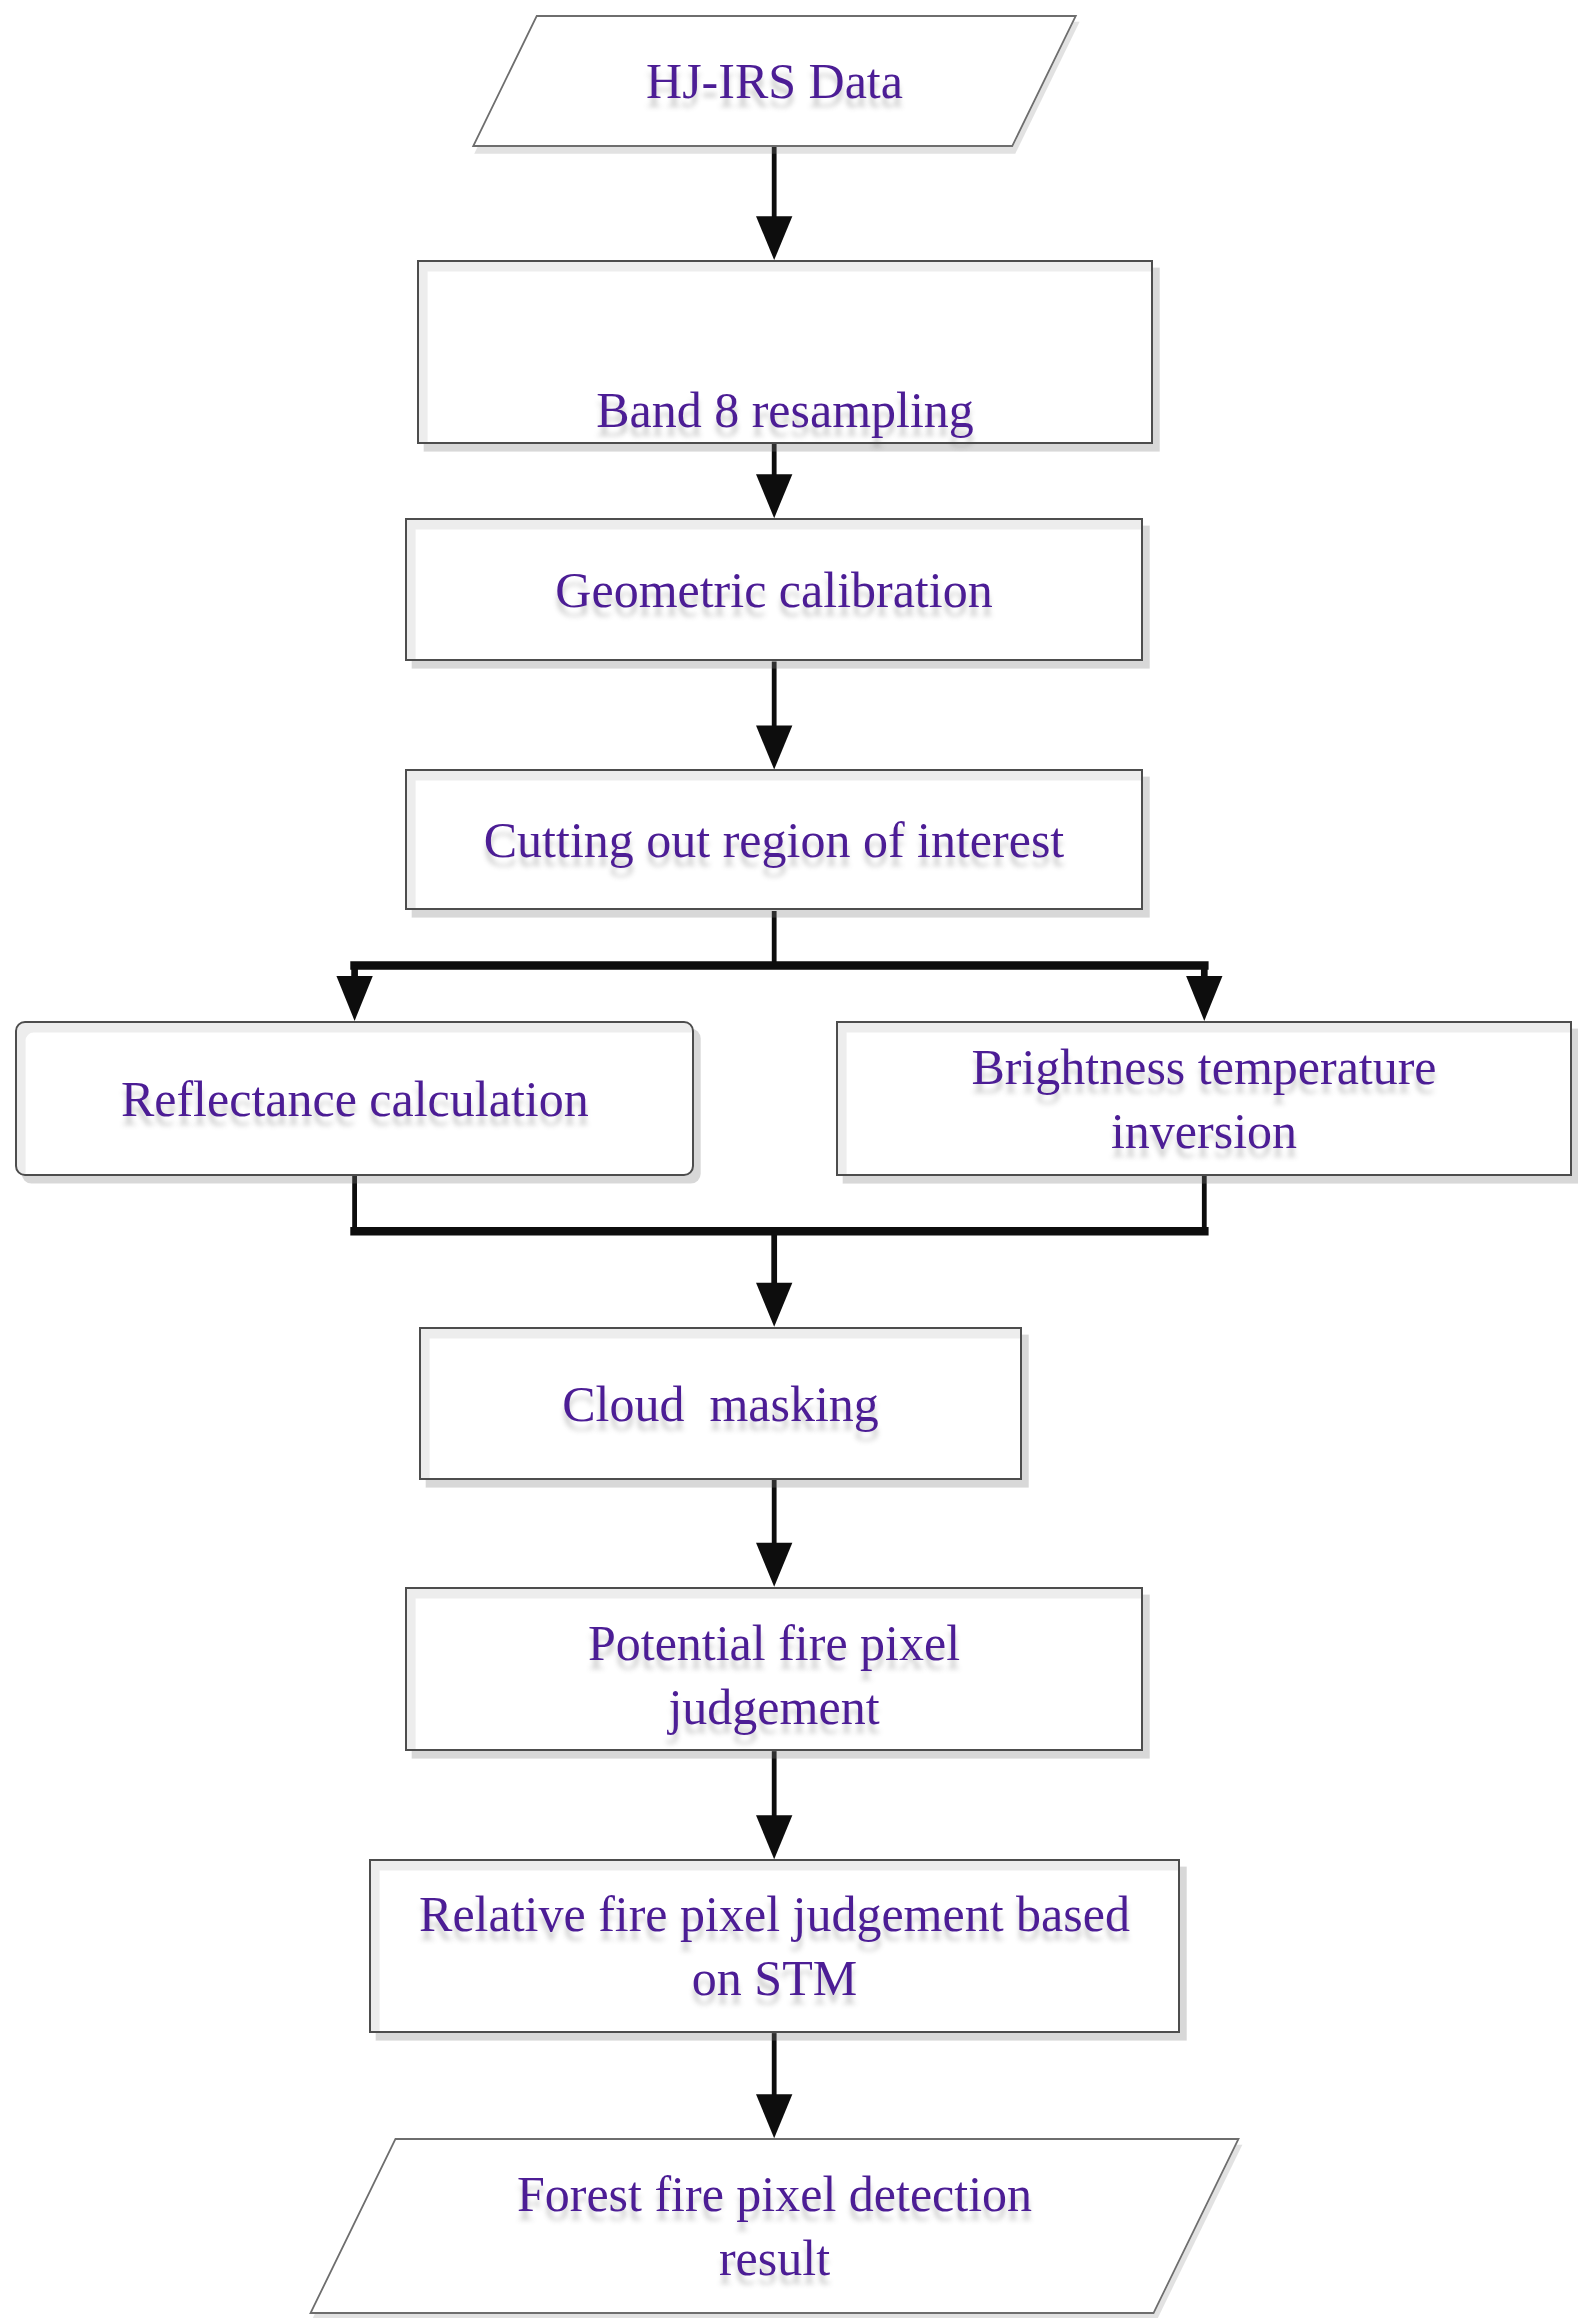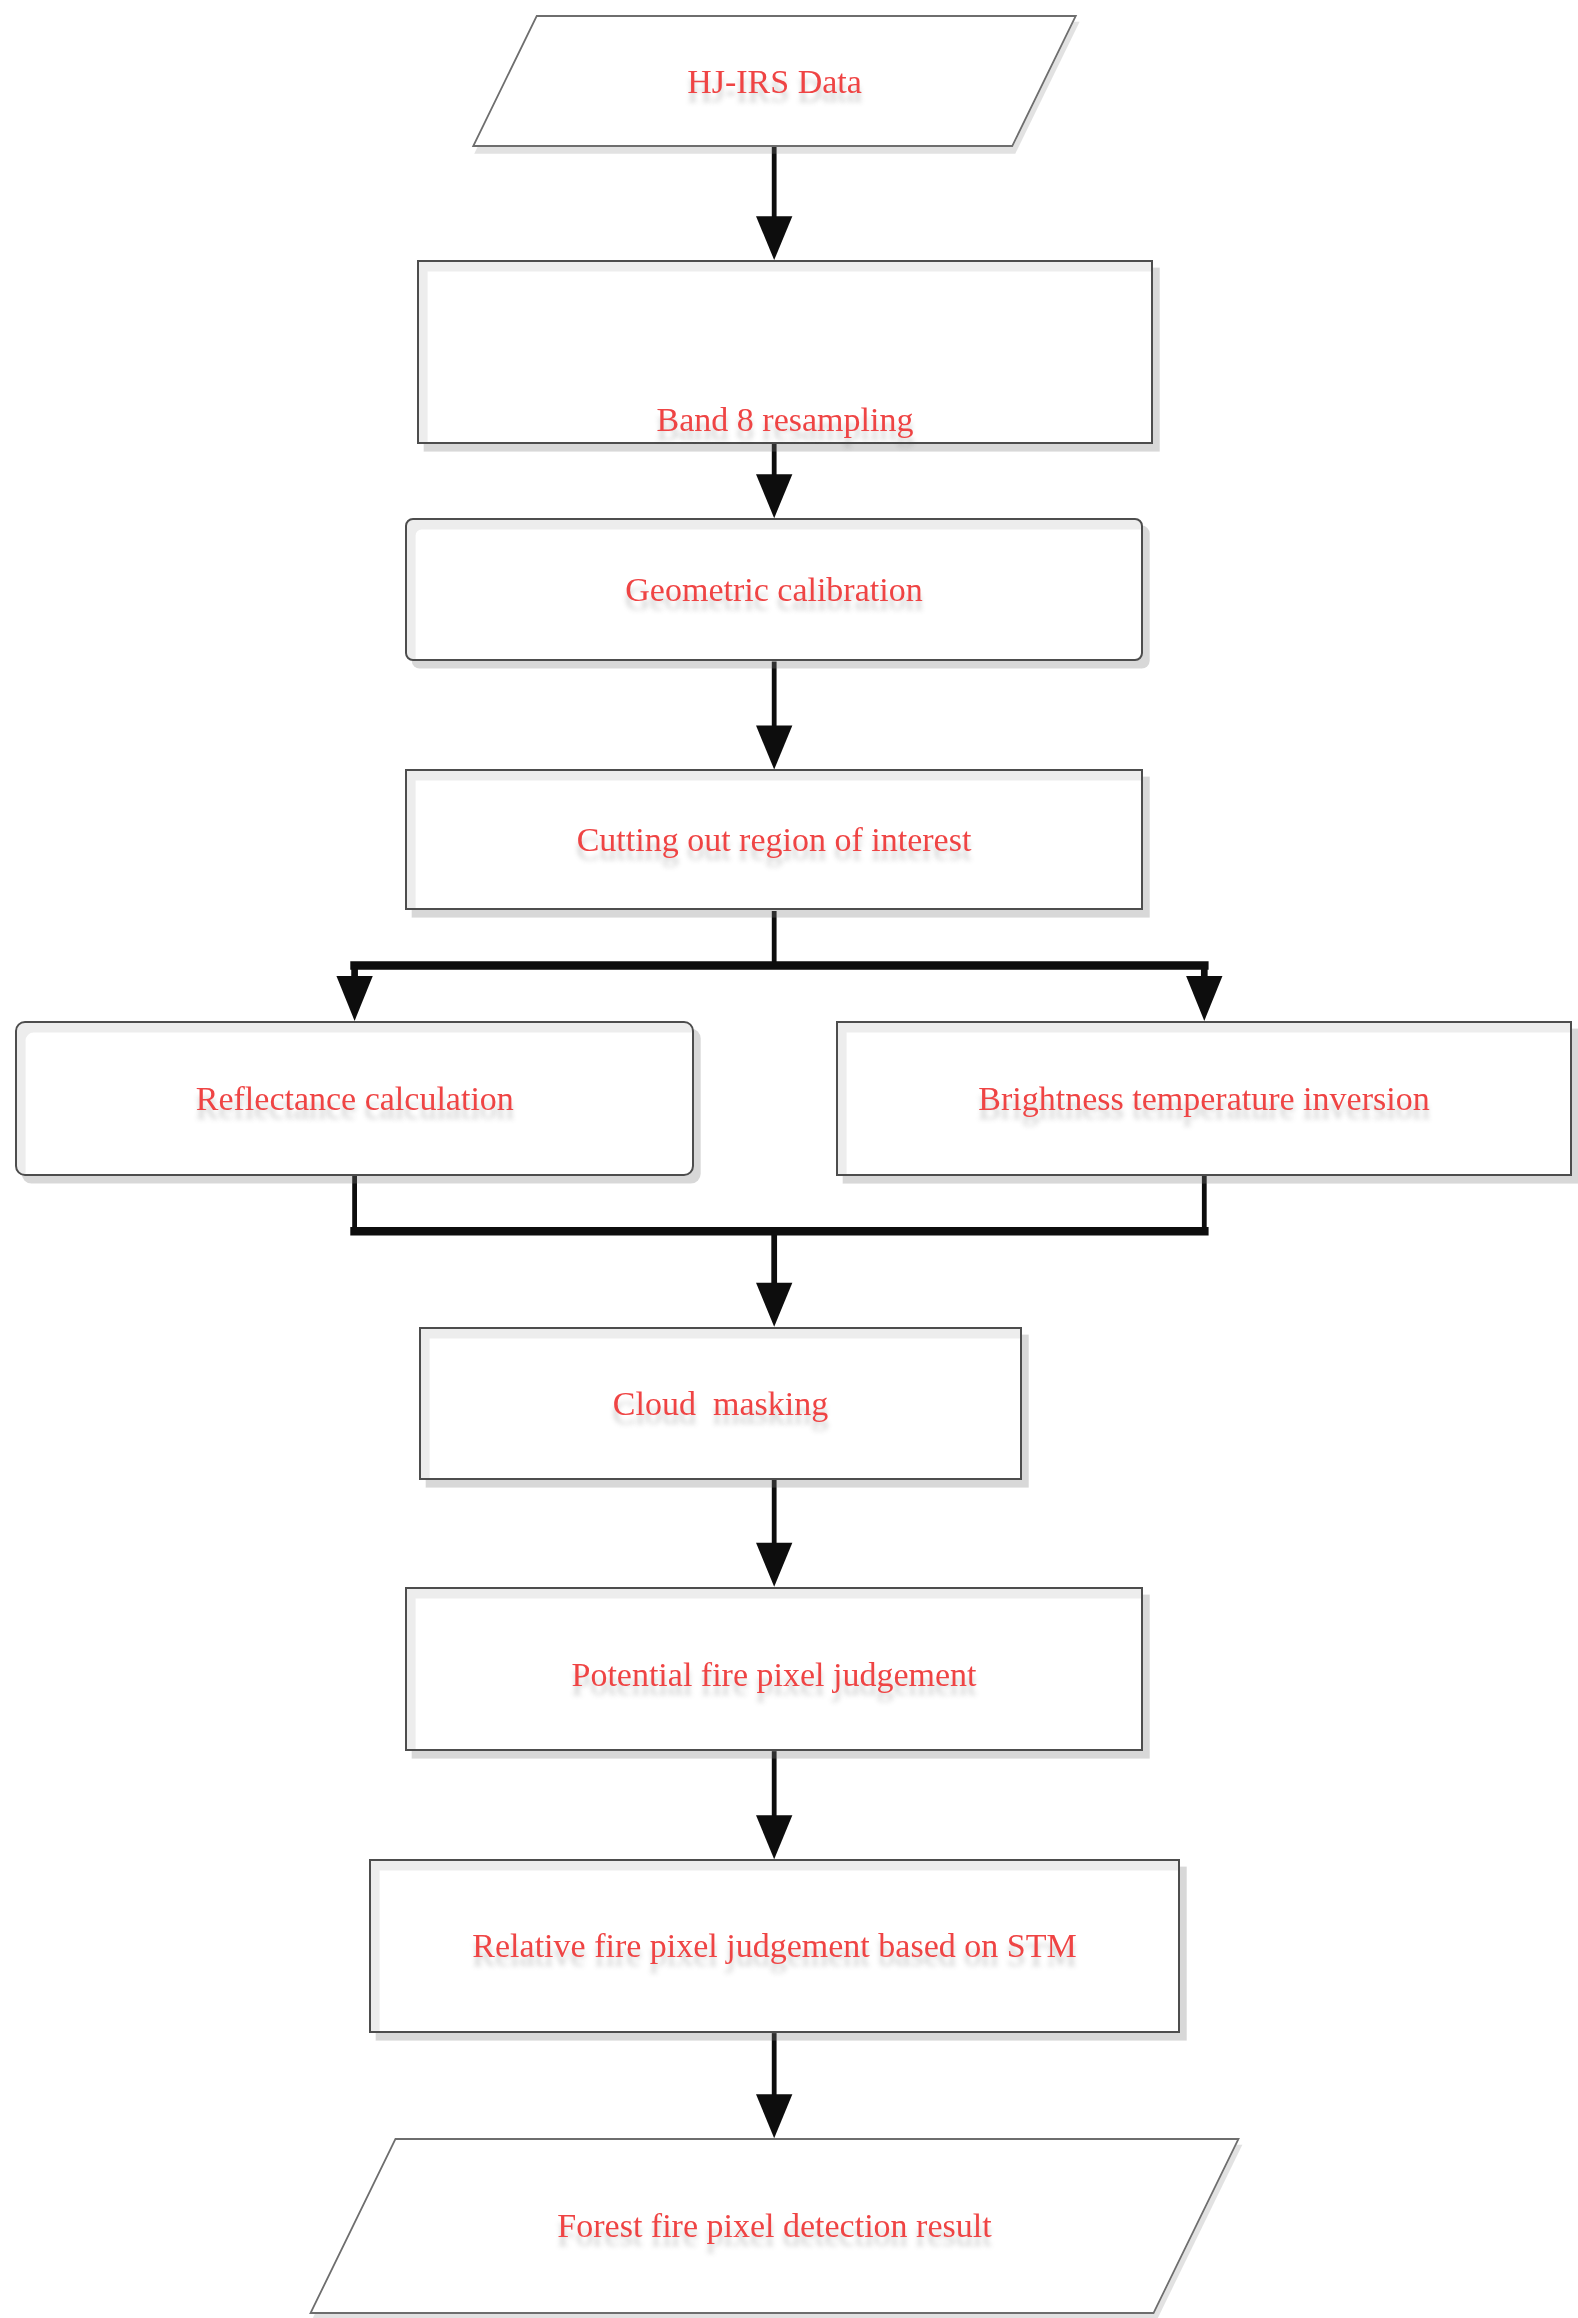--- a/index.html
+++ b/index.html
@@ -31,22 +31,22 @@
     z-index: 2;
   }
   .process {
     border: 2.9px solid #4d4d4d;
     background: #ffffff;
     box-shadow: 6.7px 7.6px 0 rgba(125,125,125,0.30),
                 inset 8.6px 9.6px 0 rgba(140,140,140,0.16);
   }
   .label {
     position: relative;
-    font-size: 34px;
-    color: #ef4444;
+    font-size: 50px;
+    color: #4c1d95;
     line-height: 1.28;
     white-space: pre-wrap;
     text-shadow: 0 8.6px 4.8px rgba(80,80,80,0.28);
     z-index: 3;
   }
   .io .shape {
     position: absolute;
     inset: 0;
     border: 2.9px solid #6e6e6e;
     background: #ffffff;
@@ -116,21 +116,21 @@
 
   <div class="node io node-input" style="left:504px; top:15.3px; width:541px; height:132px;">
     <div class="shape"></div>
     <span class="label">HJ-IRS Data</span>
   </div>
 
   <div class="node process node-band8" style="left:417px; top:260px; width:736px; height:184px;align-items:flex-end;">
     <span class="label">Band 8 resampling</span>
   </div>
 
-  <div class="node process node-geometric" style="left:405px; top:518px; width:738px; height:143px;border-radius:8px;">
+  <div class="node process node-geometric" style="left:405px; top:518px; width:738px; height:143px;">
     <span class="label">Geometric calibration</span>
   </div>
 
   <div class="node process node-cutting" style="left:405px; top:769px; width:738px; height:141px;">
     <span class="label">Cutting out region of interest</span>
   </div>
 
   <div class="node process node-reflectance" style="left:15.3px; top:1021px; width:679px; height:155px;border-radius:10px;">
     <span class="label">Reflectance calculation</span>
   </div>

